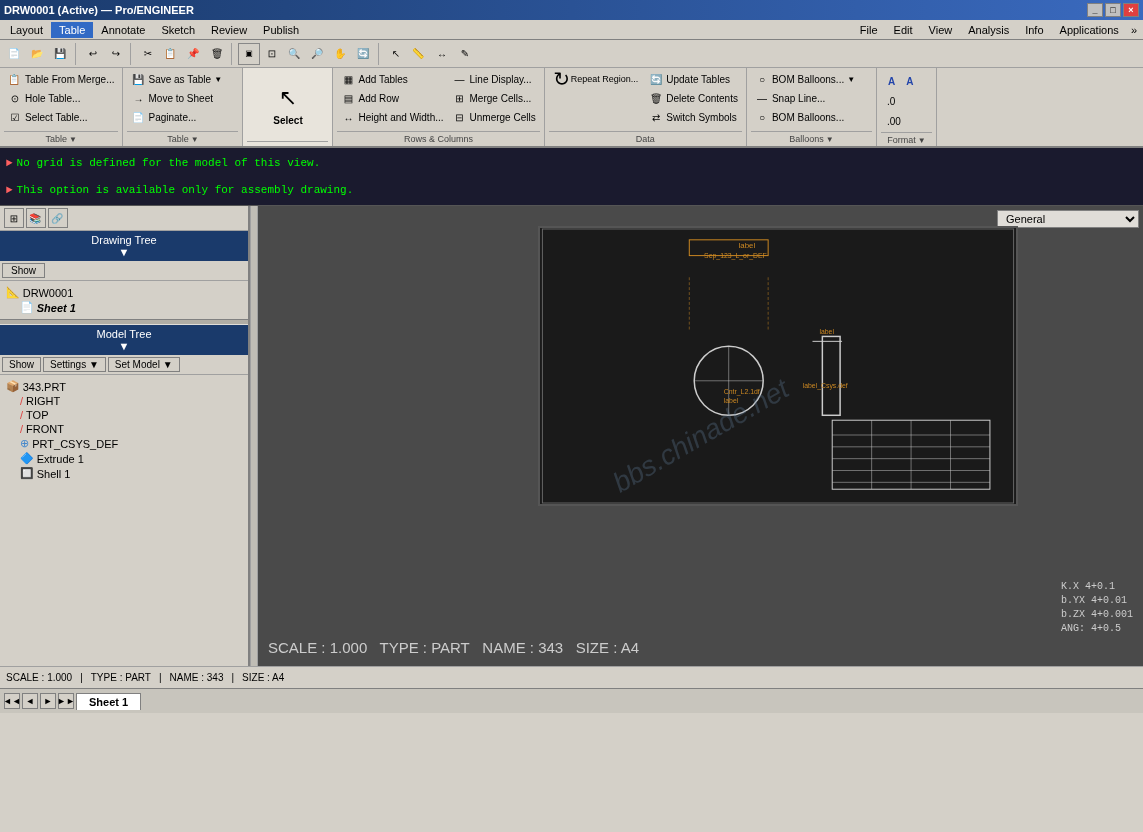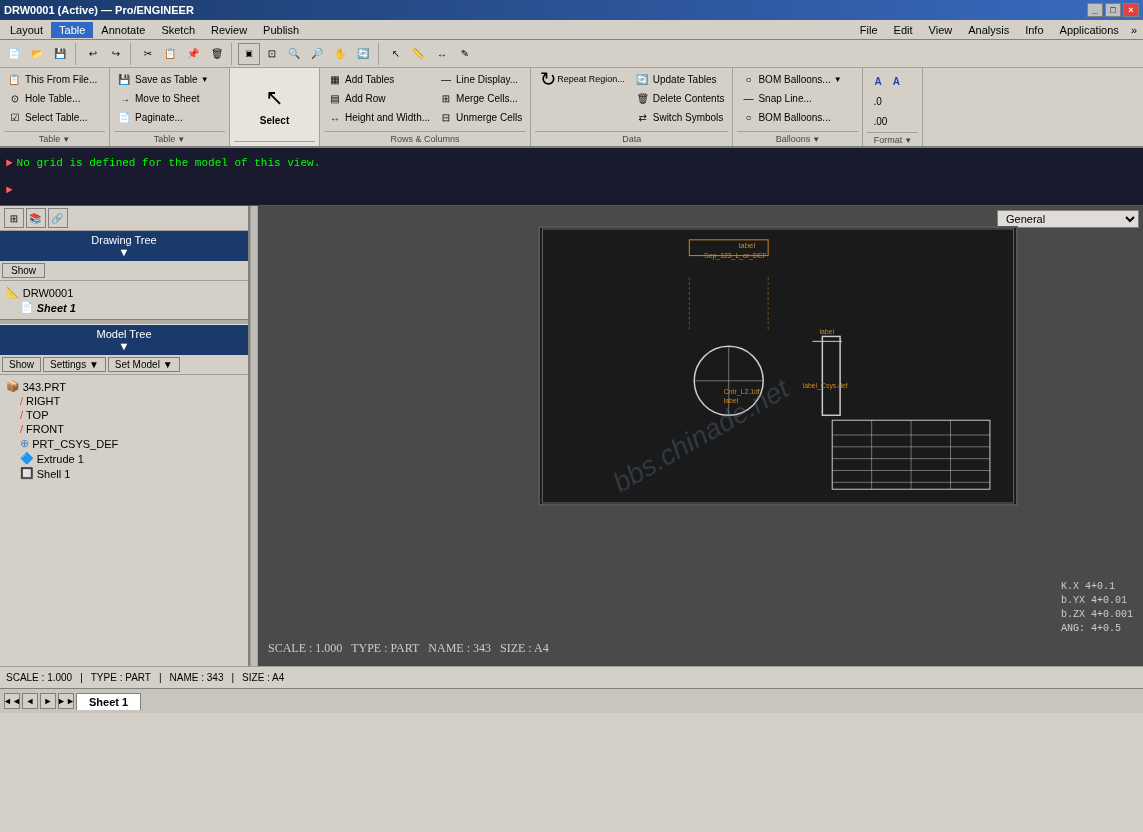--- a/index.html
+++ b/index.html
@@ -304,22 +304,22 @@
       font-family: 'Courier New', monospace;
       line-height: 1.4;
     }
 
     
     #scalebar {
       position: absolute;
       bottom: 10px;
       left: 10px;
       color: #cccccc;
-      font-size: 12px;
-      font-family: Liberation Serif, serif;
+      font-size: 15px;
+      font-family: Liberation Sans, sans-serif;
       margin-top: 8px;
     }
 
     
     #drawing-svg {
       position: absolute;
       top: 20px;
       left: 280px;
       width: 480px;
       height: 280px;
@@ -414,21 +414,21 @@
   <div class="tb-btn">✎</div>
 </div>
 
 <div id="ribbon">
 
   <div class="ribbon-group" style="min-width:110px;">
     <div class="ribbon-items">
       <div style="display:flex;flex-direction:column;gap:1px;">
         <div class="ribbon-btn">
           <span class="ribbon-icon">📋</span>
-          <span>This From File...</span>
+          <span>Table From Merge...</span>
         </div>
         <div class="ribbon-btn">
           <span class="ribbon-icon">⊙</span>
           <span>Hole Table...</span>
         </div>
         <div class="ribbon-btn">
           <span class="ribbon-icon">☑</span>
           <span>Select Table...</span>
         </div>
       </div>
@@ -583,20 +583,21 @@
   </div>
 </div>
 
 <div id="msgbar">
   <div style="display:flex;align-items:center;gap:4px;">
     <span style="color:#ff6060;">►</span>
     <span>No grid is defined for the model of this view.</span>
   </div>
   <div style="display:flex;align-items:center;gap:4px;">
     <span style="color:#ff6060;">►</span>
+    <span>This option is available only for assembly drawing.</span>
   </div>
 </div>
 
 <div id="main" style="display:flex; height:460px; background:#4a4a4a;">
 
   <div id="leftpanel">
 
     <div id="minitoolbar">
       <div class="mini-btn">⊞</div>
       <div class="mini-btn">📚</div>

